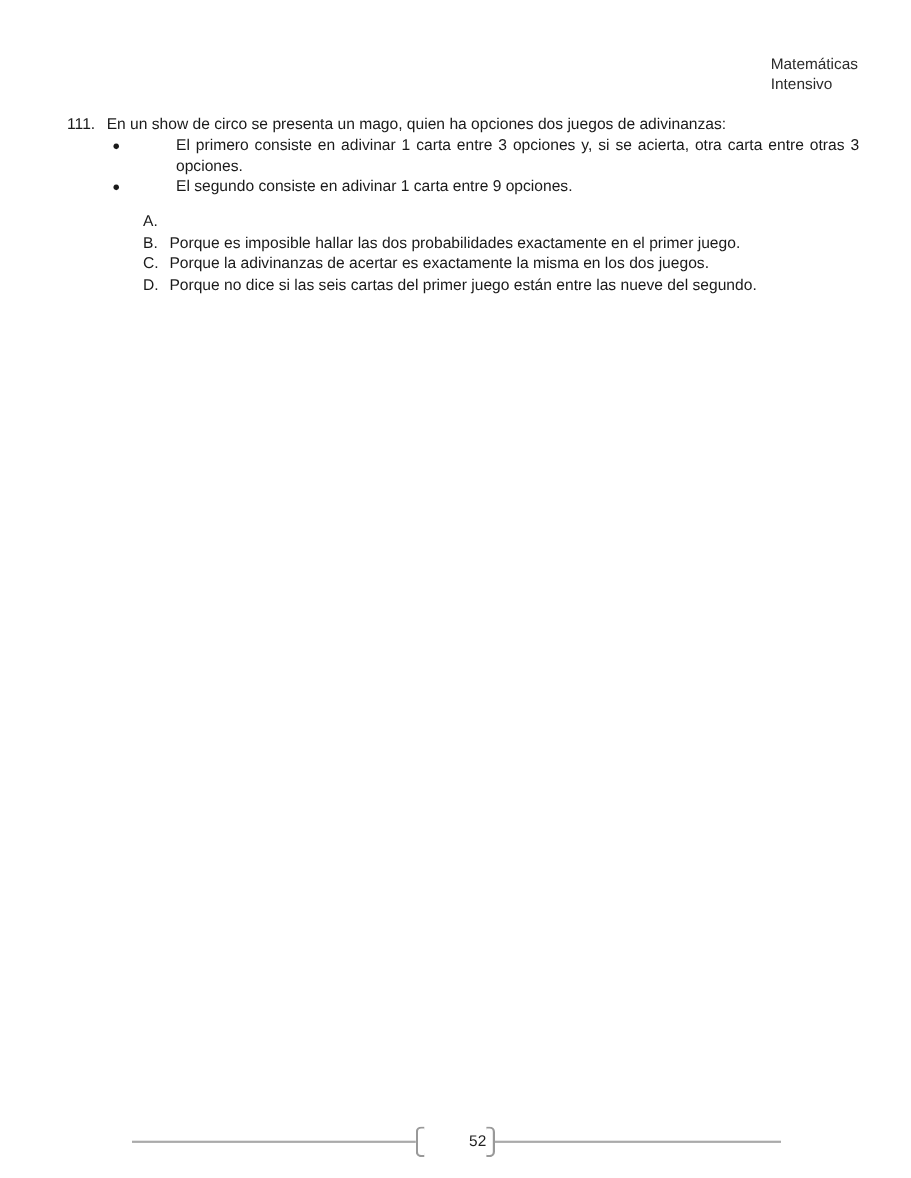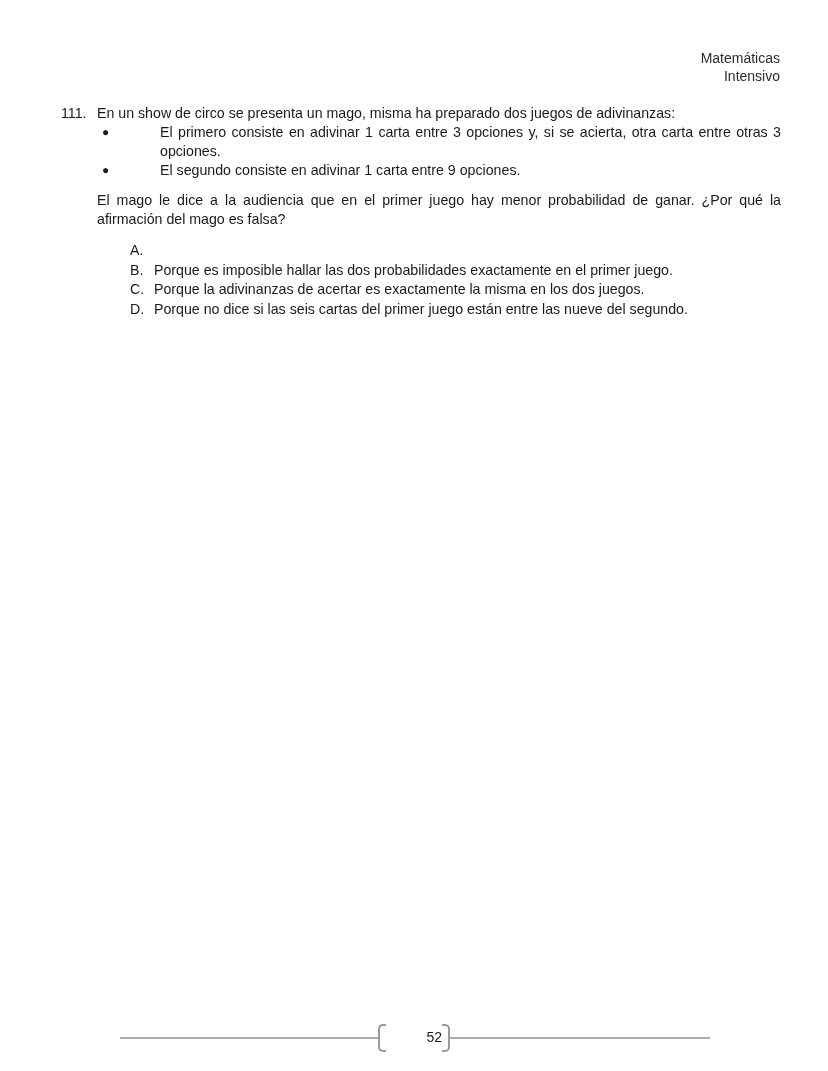--- a/index.html
+++ b/index.html
@@ -13,21 +13,20 @@
       position: relative;
       overflow: hidden;
       font-family: "Liberation Sans", sans-serif;
       color: #1a1a1a;
       font-size: 14.2px;
     }
     .header {
       position: absolute;
       right: 48px;
       top: 49px;
-      text-align: right;
       line-height: 18px;
       color: #2b2b2b;
       font-size: 14px;
     }
     .question {
       position: absolute;
       left: 61px;
       top: 104px;
       width: 720px;
     }
@@ -134,35 +133,34 @@
 <body>
 
 <div class="header">
   <div>Matemáticas</div>
   <div>Intensivo</div>
 </div>
 
 <div class="question">
   <div class="q-line">
     <span class="q-num">111.</span>
-    <span class="q-text">En un show de circo se presenta un mago, misma ha preparado dos juegos de adivinanzas:</span>
+    <span class="q-text">En un show de circo se presenta un mago, quien ha opciones dos juegos de adivinanzas:</span>
   </div>
 
   <ul class="bullets">
     <li>
       <span class="bullet-dot">●</span>
       <span class="bullet-text">El primero consiste en adivinar 1 carta entre 3 opciones y, si se acierta, otra carta entre otras 3 opciones.</span>
     </li>
     <li>
       <span class="bullet-dot">●</span>
       <span class="bullet-text">El segundo consiste en adivinar 1 carta entre 9 opciones.</span>
     </li>
   </ul>
 
-  <div class="stem">El mago le dice a la audiencia que en el primer juego hay menor probabilidad de ganar. ¿Por qué la afirmación del mago es falsa?</div>
 
   <ul class="options">
     <li>
       <span class="opt-letter">A.</span>
     </li>
     <li>
       <span class="opt-letter">B.</span>
       <span>Porque es imposible hallar las dos probabilidades exactamente en el primer juego.</span>
     </li>
     <li>

